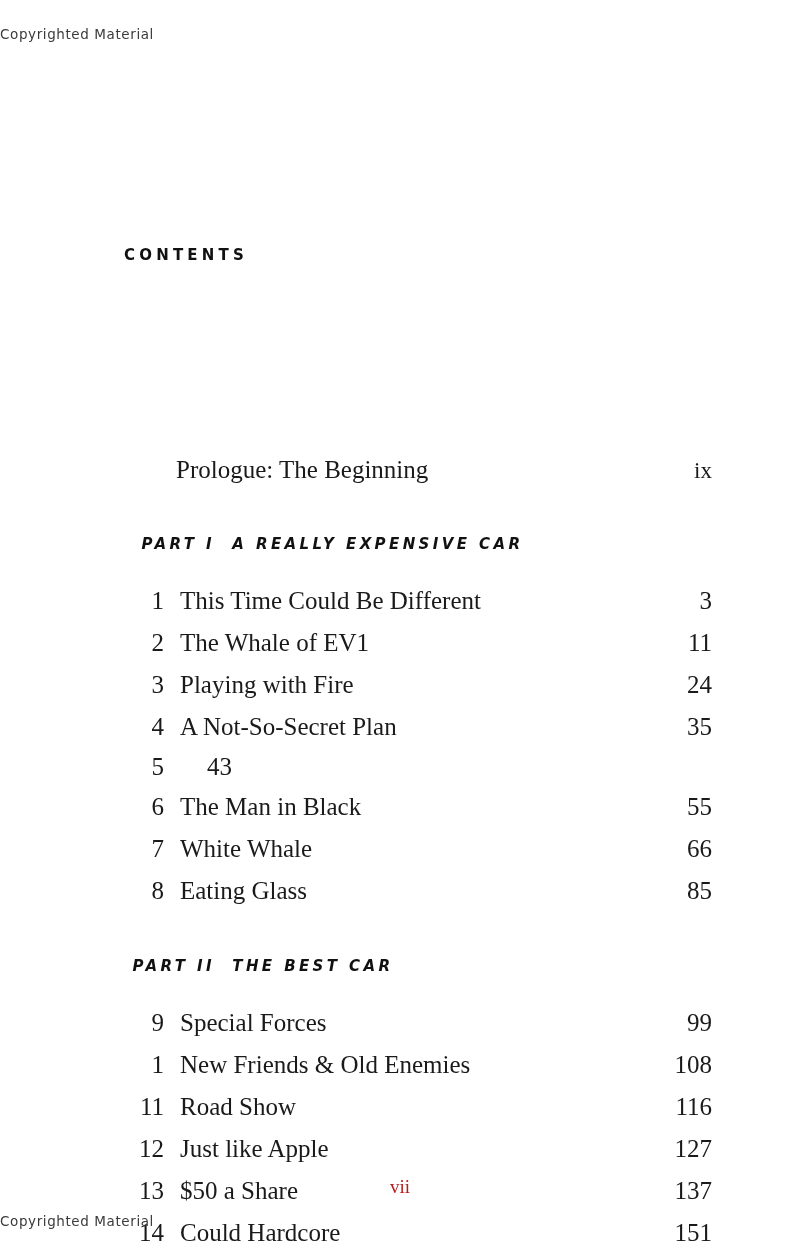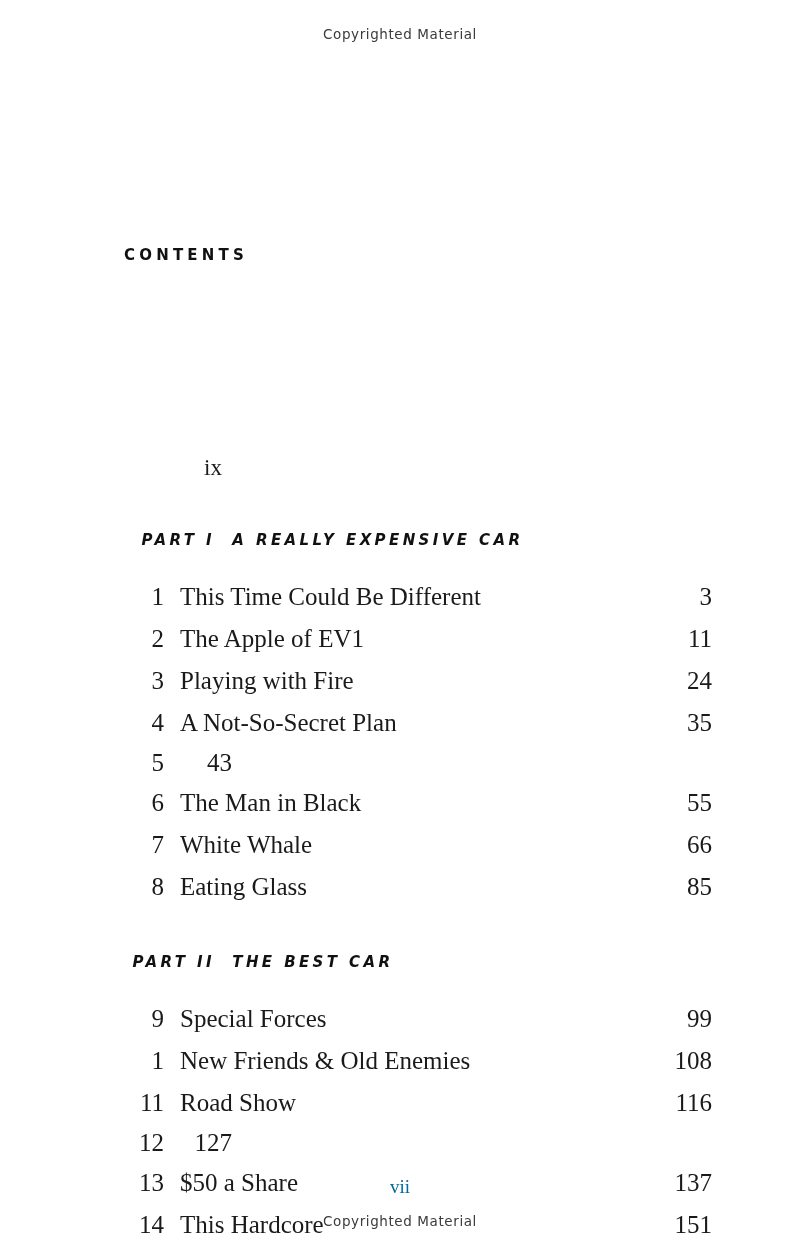--- a/index.html
+++ b/index.html
@@ -13,21 +13,21 @@
     position: relative;
     font-family: "Liberation Serif", serif;
     color: #1a1a1a;
     overflow: hidden;
   }
 
   .watermark {
     position: absolute;
     left: 0;
     width: 800px;
-    text-align: center;
+    text-align: left;
     font-family: "DejaVu Sans", sans-serif;
     font-size: 13.5px;
     letter-spacing: 0.6px;
     color: #3b3b3b;
   }
   .watermark-top { top: 26px; }
   .watermark-bottom { top: 1213px; }
 
   .contents-heading {
     position: absolute;
@@ -107,50 +107,51 @@
     font-size: 25px;
   }
 
   .folio {
     position: absolute;
     left: 0;
     top: 1176px;
     width: 800px;
     text-align: center;
     font-size: 19px;
-    color: #0369a1;
+    color: #b91c1c;
   }
 </style>
 </head>
 <body>
 
 <div class="watermark watermark-top">Copyrighted Material</div>
 
 <div class="contents-heading">CONTENTS</div>
 
 <div class="toc">
 
   <div class="front-row">
     <span class="fr-num"></span>
+    <span class="fr-title">Prologue: The Beginning</span>
     <span class="fr-page">ix</span>
   </div>
 
   <div class="part-header part-1">
     <span class="part-label">PART I</span><span>  </span><span>A REALLY EXPENSIVE CAR</span>
   </div>
 
   <div>
     <div class="chapter-row">
       <span class="ch-num">1</span>
       <span class="ch-title">This Time Could Be Different</span>
       <span class="ch-page">3</span>
     </div>
     <div class="chapter-row">
       <span class="ch-num">2</span>
-      <span class="ch-title">The Apple of EV1</span>
+      <span class="ch-title">The Whale of EV1</span>
       <span class="ch-page">11</span>
     </div>
     <div class="chapter-row">
       <span class="ch-num">3</span>
       <span class="ch-title">Playing with Fire</span>
       <span class="ch-page">24</span>
     </div>
     <div class="chapter-row">
       <span class="ch-num">4</span>
       <span class="ch-title">A Not-So-Secret Plan</span>
@@ -192,30 +193,31 @@
       <span class="ch-title">New Friends &amp; Old Enemies</span>
       <span class="ch-page">108</span>
     </div>
     <div class="chapter-row">
       <span class="ch-num">11</span>
       <span class="ch-title">Road Show</span>
       <span class="ch-page">116</span>
     </div>
     <div class="chapter-row">
       <span class="ch-num">12</span>
+      <span class="ch-title">Just like Apple</span>
       <span class="ch-page">127</span>
     </div>
     <div class="chapter-row">
       <span class="ch-num">13</span>
       <span class="ch-title">$50 a Share</span>
       <span class="ch-page">137</span>
     </div>
     <div class="chapter-row">
       <span class="ch-num">14</span>
-      <span class="ch-title">This Hardcore</span>
+      <span class="ch-title">Could Hardcore</span>
       <span class="ch-page">151</span>
     </div>
   </div>
 
 </div>
 
 <div class="folio">vii</div>
 
 <div class="watermark watermark-bottom">Copyrighted Material</div>
 

